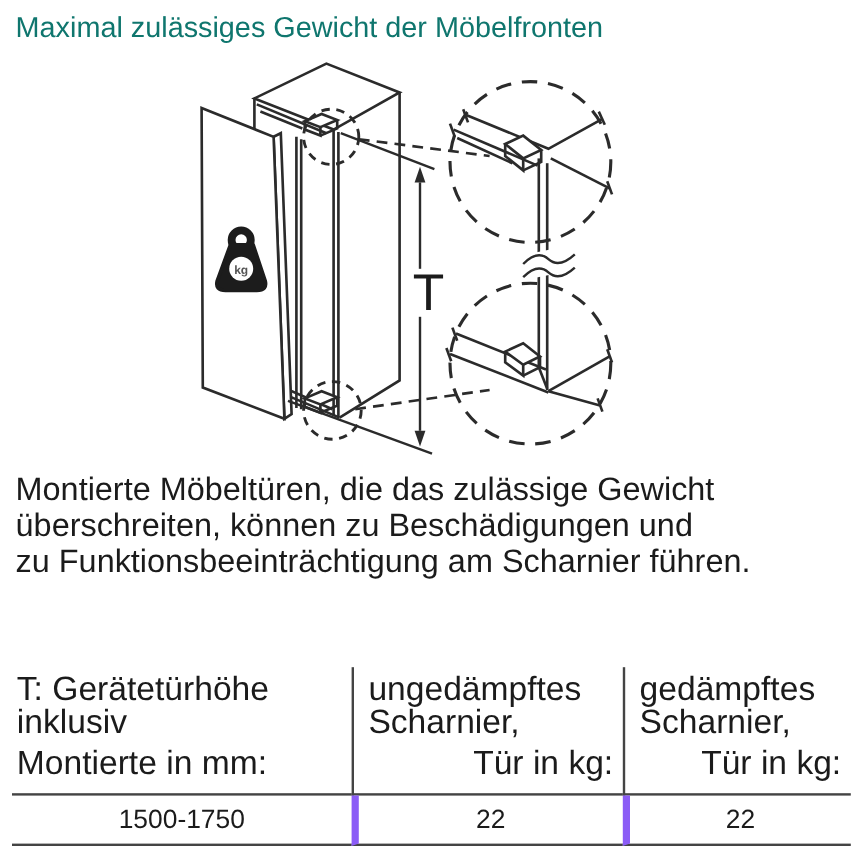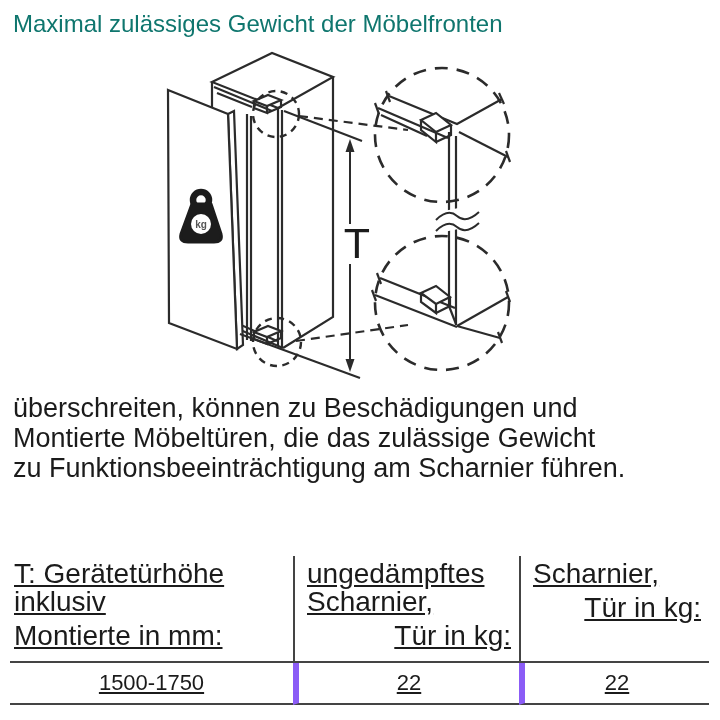--- a/index.html
+++ b/index.html
@@ -4,21 +4,21 @@
 <style>
   html,body{margin:0;padding:0;}
   body{width:720px;height:720px;background:#ffffff;position:relative;overflow:hidden;
        font-family:"Liberation Sans", sans-serif;color:#1f1f1f;}
   .page{position:absolute;inset:0;background:#fff;}
   .title{position:absolute;left:13px;top:7px;font-size:24px;line-height:34px;color:#0f766e;}
   .diagram-svg{position:absolute;left:0;top:0;width:720px;height:720px;}
   .warning{position:absolute;left:13px;top:393px;font-size:27px;line-height:30px;color:#1b1b1b;}
   .spec-table{position:absolute;left:10px;top:556px;width:699px;
               display:grid;grid-template-columns:283px 226px 190px;grid-template-rows:107px 42px;
-              font-size:28px;line-height:28px;color:#1b1b1b;text-decoration:underline;}
+              font-size:28px;line-height:28px;color:#1b1b1b;}
   .cell{box-sizing:border-box;}
   .cell.h{border-bottom:2px solid #444;padding-top:4px;}
   .cell.h.c1{padding-left:4px;}
   .cell.h.c2,.cell.h.c3{border-left:2px solid #444;padding-left:12px;}
   .cell.h .sub{margin-top:6px;}
   .cell.h.c2 .sub,.cell.h.c3 .sub{text-align:right;padding-right:8px;}
   .cell.d{border-bottom:2px solid #444;display:flex;align-items:center;justify-content:center;
           font-size:22px;}
   .cell.d.c2,.cell.d.c3{border-left:6px solid #8b5cf6;}
 </style>
@@ -122,37 +122,38 @@
       <path d="M449,306 L456,324"></path>
     </g>
     <g>
       <polygon points="434,213 483,203 483,224 434,234" fill="#ffffff" stroke="none"></polygon>
       <path d="M436,220 Q448,208 457,216 Q466,224 479,212" stroke="#2b2b2b" stroke-width="2" fill="none"></path>
       <path d="M436,231 Q448,219 457,227 Q466,235 479,223" stroke="#2b2b2b" stroke-width="2" fill="none"></path>
     </g>
   </svg>
 
   <div class="warning">
+    <div>Montierte Möbeltüren, die das zulässige Gewicht</div>
     <div>überschreiten, können zu Beschädigungen und</div>
-    <div>Montierte Möbeltüren, die das zulässige Gewicht</div>
     <div>zu Funktionsbeeinträchtigung am Scharnier führen.</div>
   </div>
 
   <div class="spec-table">
     <div class="cell h c1">
       <div>T: Gerätetürhöhe</div>
       <div>inklusiv</div>
       <div class="sub">Montierte in mm:</div>
     </div>
     <div class="cell h c2">
       <div>ungedämpftes</div>
       <div>Scharnier,</div>
       <div class="sub">Tür in kg:</div>
     </div>
     <div class="cell h c3">
+      <div>gedämpftes</div>
       <div>Scharnier,</div>
       <div class="sub">Tür in kg:</div>
     </div>
     <div class="cell d c1">1500-1750</div>
     <div class="cell d c2">22</div>
     <div class="cell d c3">22</div>
   </div>
 
 </div>
 

